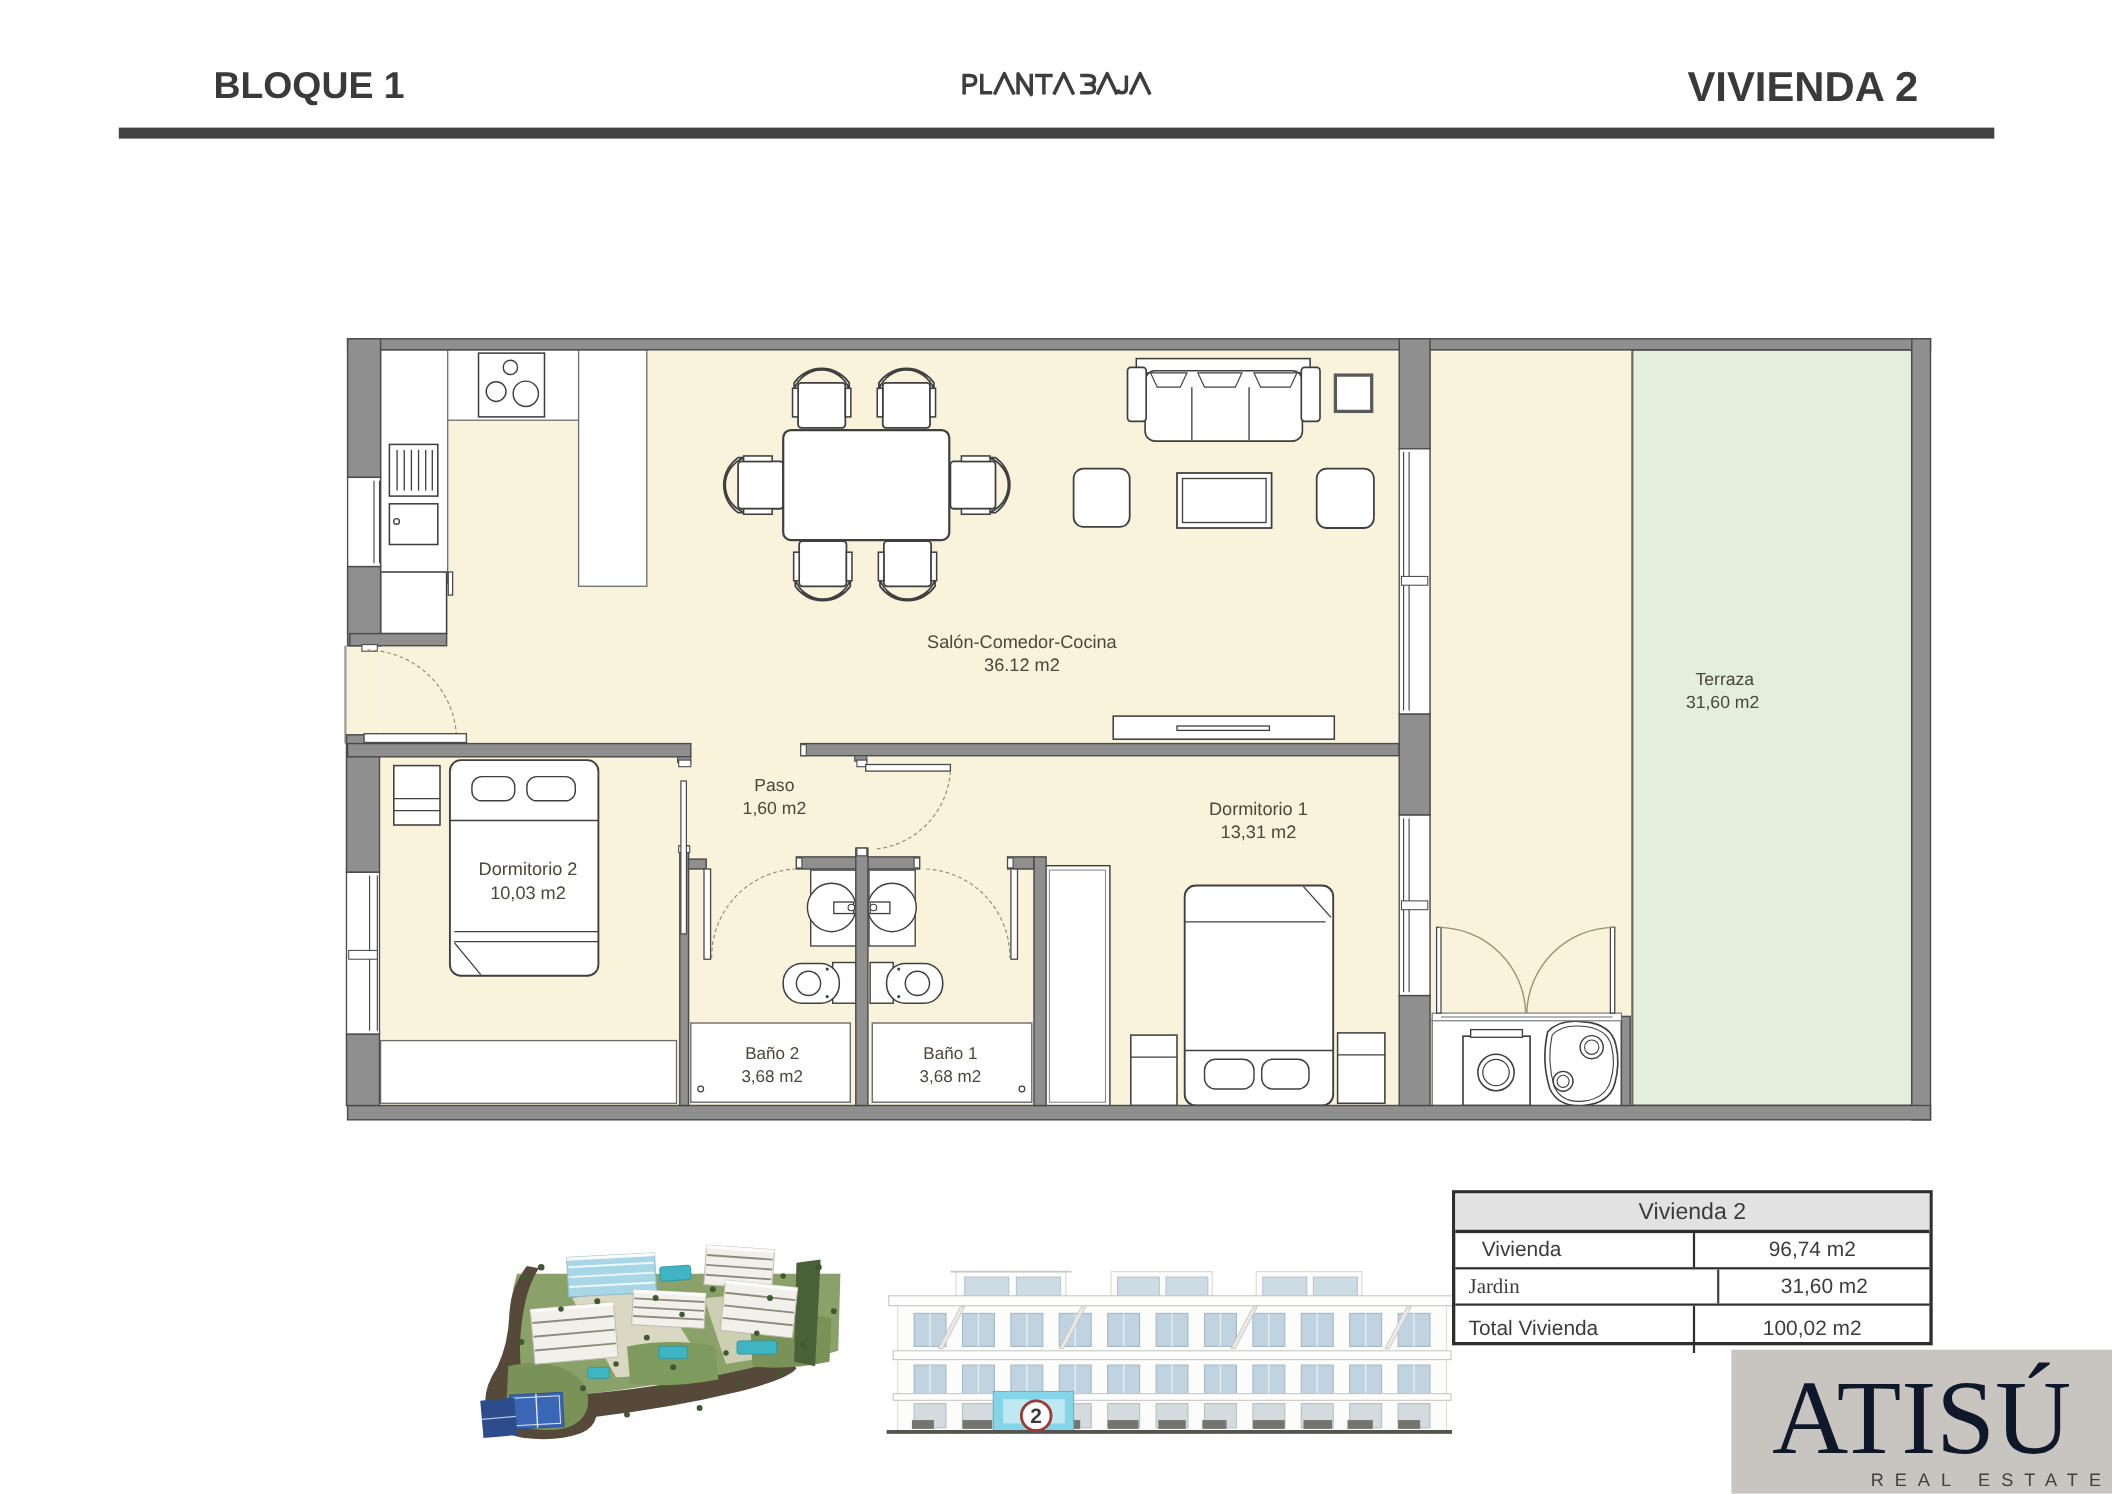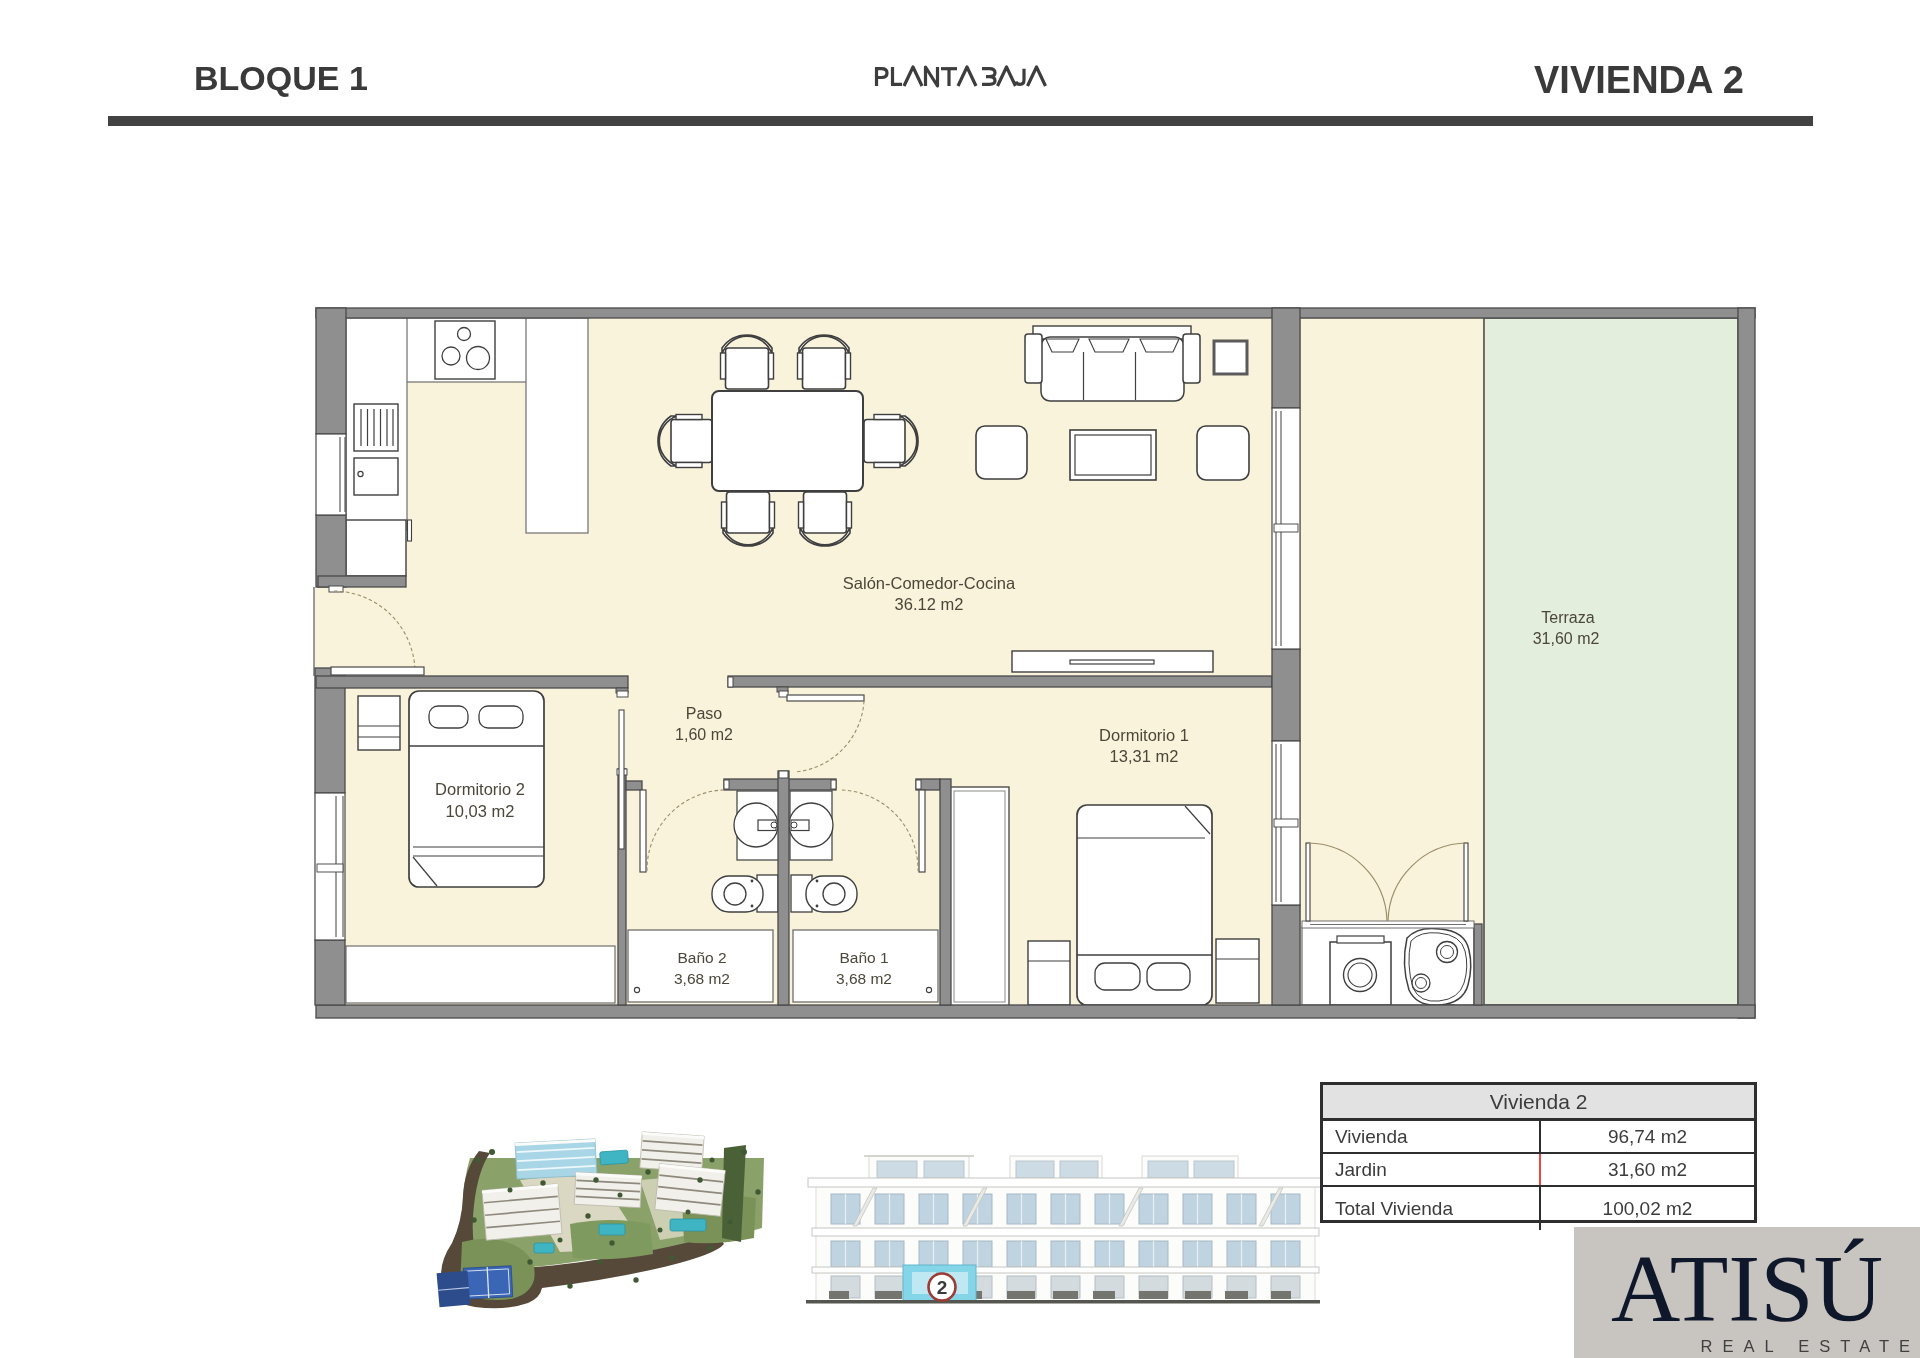--- a/index.html
+++ b/index.html
@@ -559,26 +559,26 @@
 <circle cx="942" cy="1287" r="13.5" fill="#fff" stroke="#9c3c34" stroke-width="2.6"></circle>
       <text x="942" y="1294" font-family="Liberation Sans, sans-serif" font-size="19" fill="#3a3a3a" text-anchor="middle" font-weight="700">2</text>
 </g>
 </svg>
 
 <div class="abs" style="left:1320px;top:1082px;width:437px;height:141px;border:3px solid #2e2e2e;box-sizing:border-box;background:#fff;color:#3c3c3c;">
 
   <div style="height:36px;background:#e2e2e2;border-bottom:3px solid #2e2e2e;display:flex;align-items:center;justify-content:center;font-size:21px;box-sizing:border-box;">Vivienda 2</div>
 
   <div style="height:33px;border-bottom:2px solid #2e2e2e;display:flex;box-sizing:border-box;font-size:19px;">
-    <div style="width:218px;border-right:2px solid #2e2e2e;display:flex;align-items:center;padding-left:12px;box-sizing:border-box;">Vivienda</div>
+    <div style="width:218px;border-right:2px solid #2e2e2e;display:flex;align-items:center;padding-left:24px;box-sizing:border-box;">Vivienda</div>
     <div style="flex:1;display:flex;align-items:center;justify-content:center;">96,74 m2</div>
   </div>
 
   <div style="height:33px;border-bottom:2px solid #2e2e2e;display:flex;box-sizing:border-box;font-size:19px;">
-    <div style="width:218px;border-right:2px solid #ef4444;display:flex;align-items:center;padding-left:12px;box-sizing:border-box;">Jardin</div>
+    <div style="width:240px;border-right:2px solid #404040;display:flex;align-items:center;padding-left:12px;box-sizing:border-box;font-family:Liberation Serif, serif;">Jardin</div>
     <div style="flex:1;display:flex;align-items:center;justify-content:center;">31,60 m2</div>
   </div>
 
   <div style="height:43px;display:flex;box-sizing:border-box;font-size:19px;">
     <div style="width:218px;border-right:2px solid #2e2e2e;display:flex;align-items:center;padding-left:12px;box-sizing:border-box;">Total Vivienda</div>
     <div style="flex:1;display:flex;align-items:center;justify-content:center;">100,02 m2</div>
   </div>
 </div>
 
 <div class="abs" style="left:1574px;top:1227px;width:346px;height:131px;background:#c8c4bf;overflow:hidden;">

